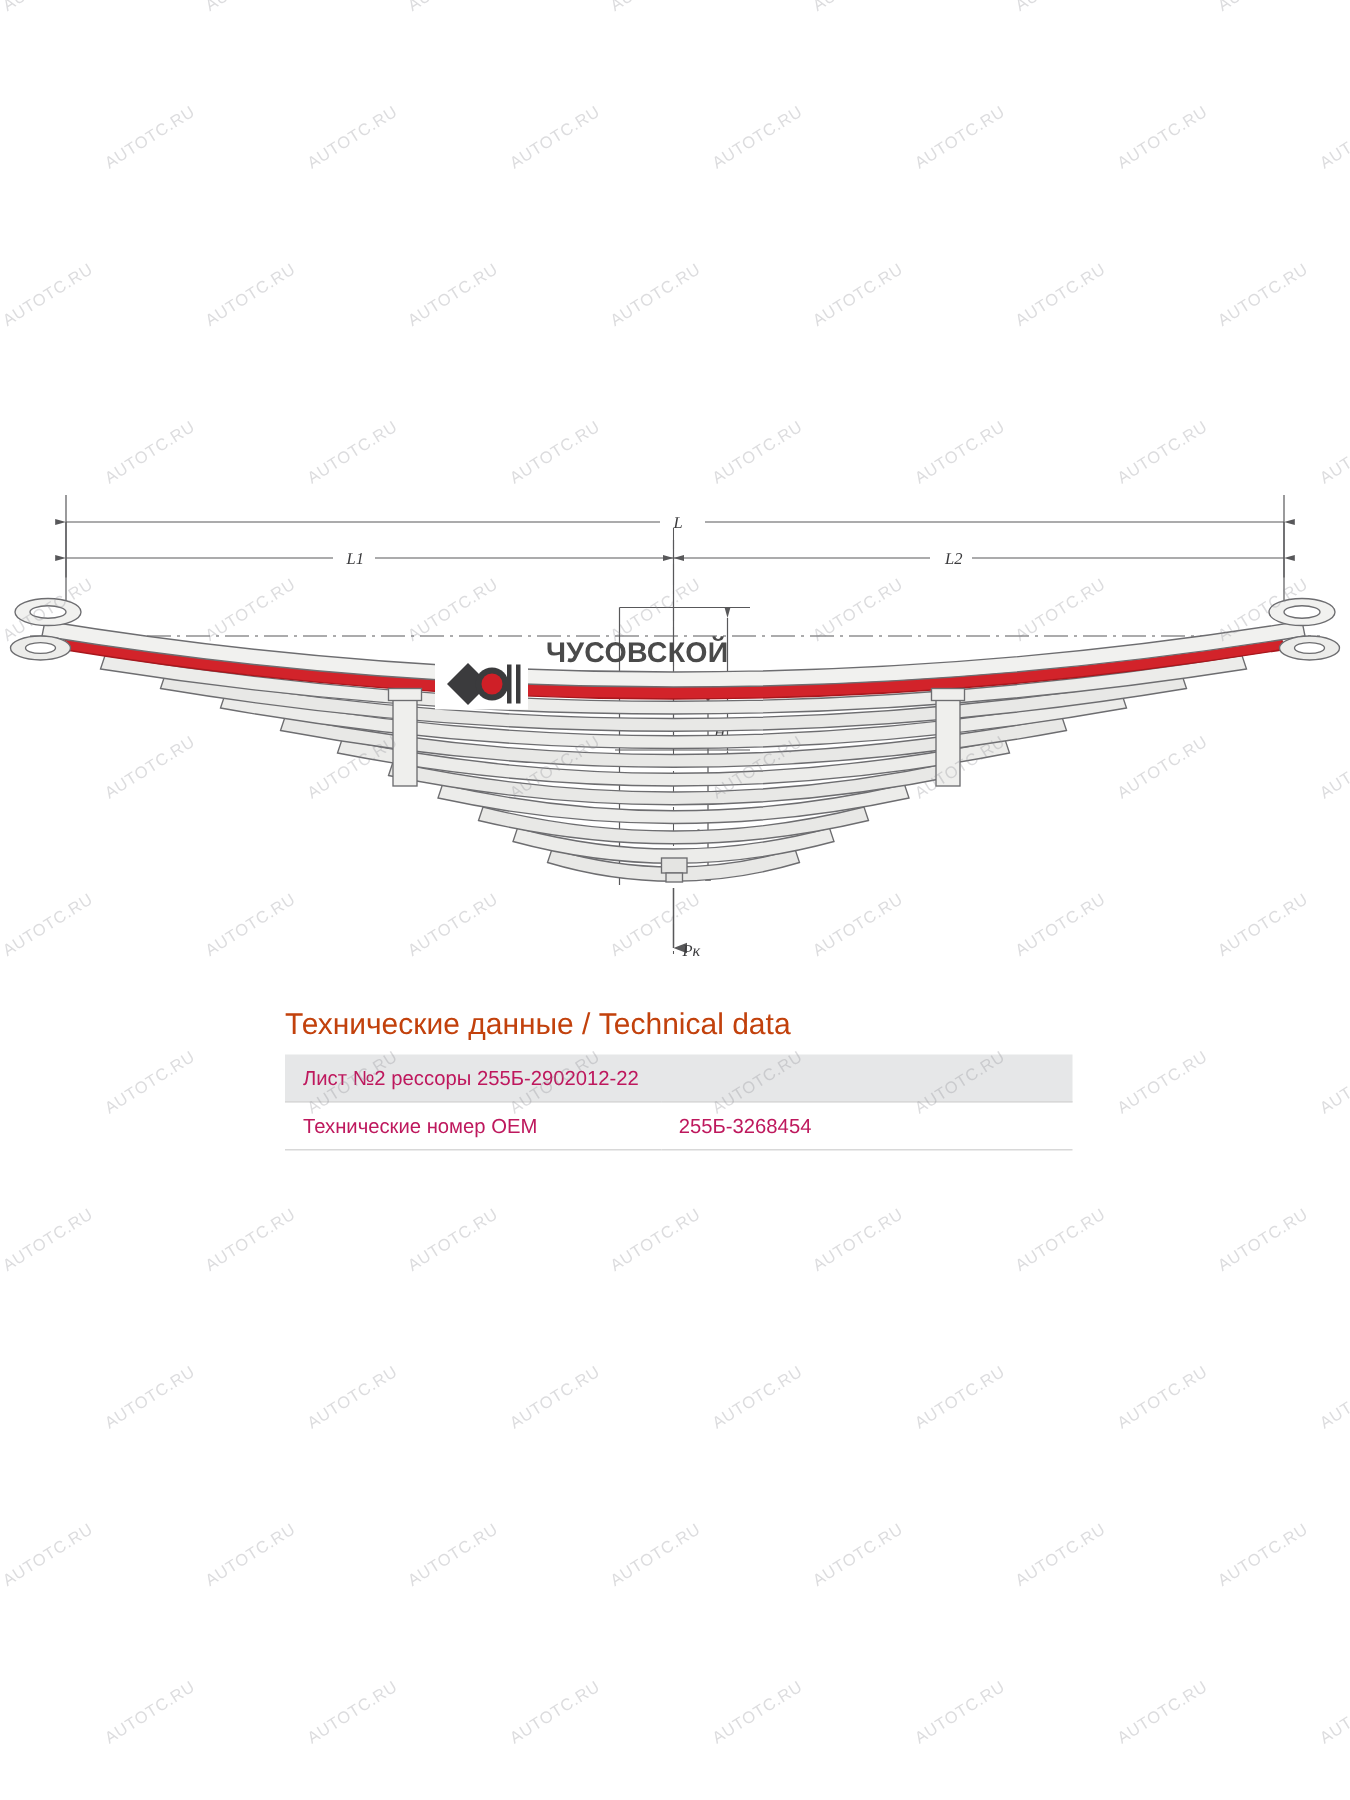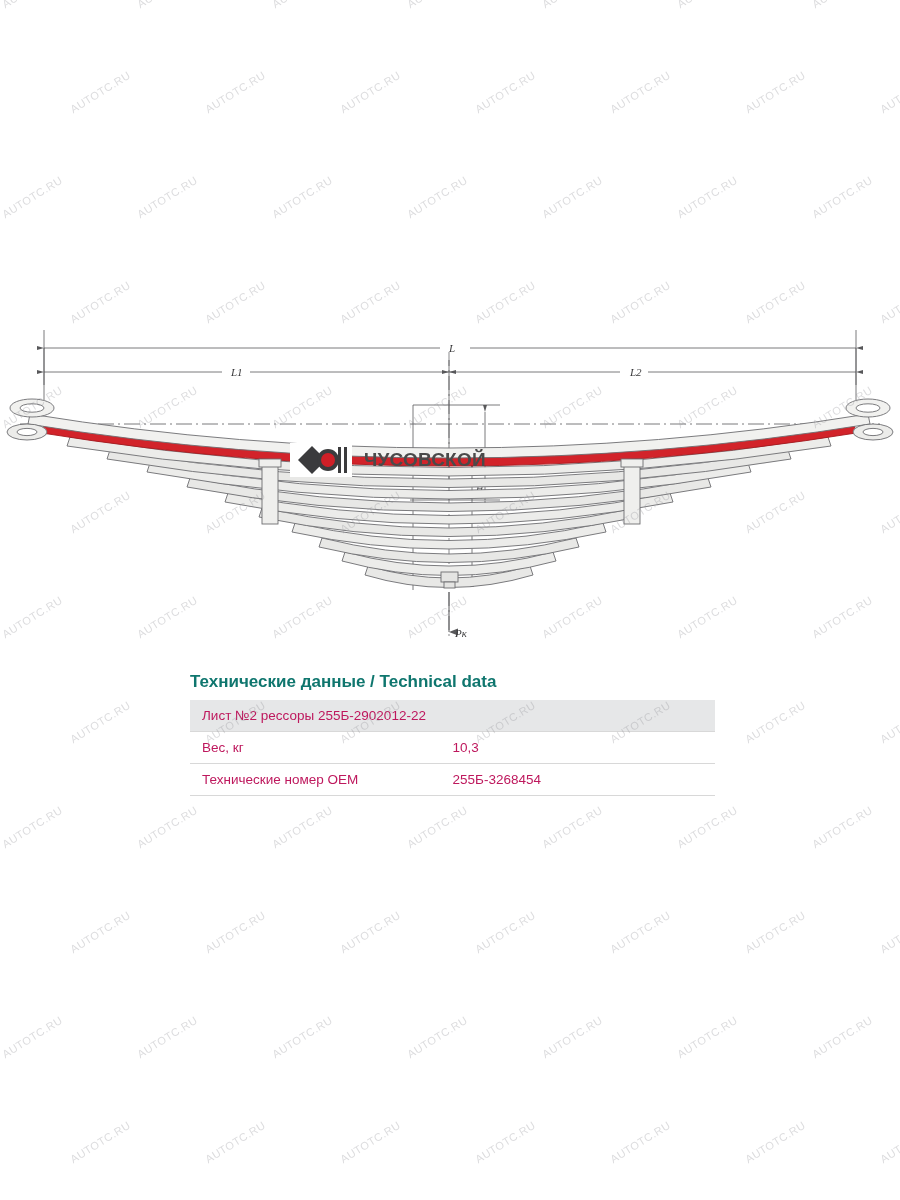--- a/index.html
+++ b/index.html
@@ -47,21 +47,20 @@
 
   
   #logo-block {
     position: absolute;
     left: 290px;
     top: 425px;
     width: 330px;
     height: 70px;
     z-index: 4;
     display: flex;
-    align-items: center;
     gap: 12px;
   }
   #logo-mark {
     width: 62px;
     height: 62px;
     position: relative;
     flex: 0 0 auto;
   }
   #logo-text {
     font-family: "Liberation Sans", sans-serif;
@@ -74,23 +73,23 @@
 
   
   #tech-block {
     position: absolute;
     left: 190px;
     top: 672px;
     width: 525px;
     z-index: 3;
   }
   #tech-title {
-    color: #0f766e;
-    font-weight: bold;
-    font-size: 17px;
+    color: #c2410c;
+    font-weight: normal;
+    font-size: 20px;
     margin-bottom: 8px;
   }
   table#tech-table {
     border-collapse: collapse;
     width: 525px;
     font-size: 13.5px;
     color: #be185d;
   }
   table#tech-table td {
     padding: 5px 0 5px 12px;
@@ -226,24 +225,20 @@
     <div>ЧУСОВСКОЙ</div>
   </div>
 </div>
 
 <div id="tech-block">
   <div id="tech-title">Технические данные / Technical data</div>
   <table id="tech-table">
     <tbody>
       <tr class="shade header-row">
         <td class="tech-label" colspan="2">Лист №2 рессоры 255Б-2902012-22</td>
-      </tr>
-      <tr>
-        <td class="tech-label">Вес, кг</td>
-        <td class="tech-value">10,3</td>
       </tr>
       <tr>
         <td class="tech-label">Технические номер OEM</td>
         <td class="tech-value">255Б-3268454</td>
       </tr>
     </tbody>
   </table>
 </div>
 
 <div id="watermark-layer">

